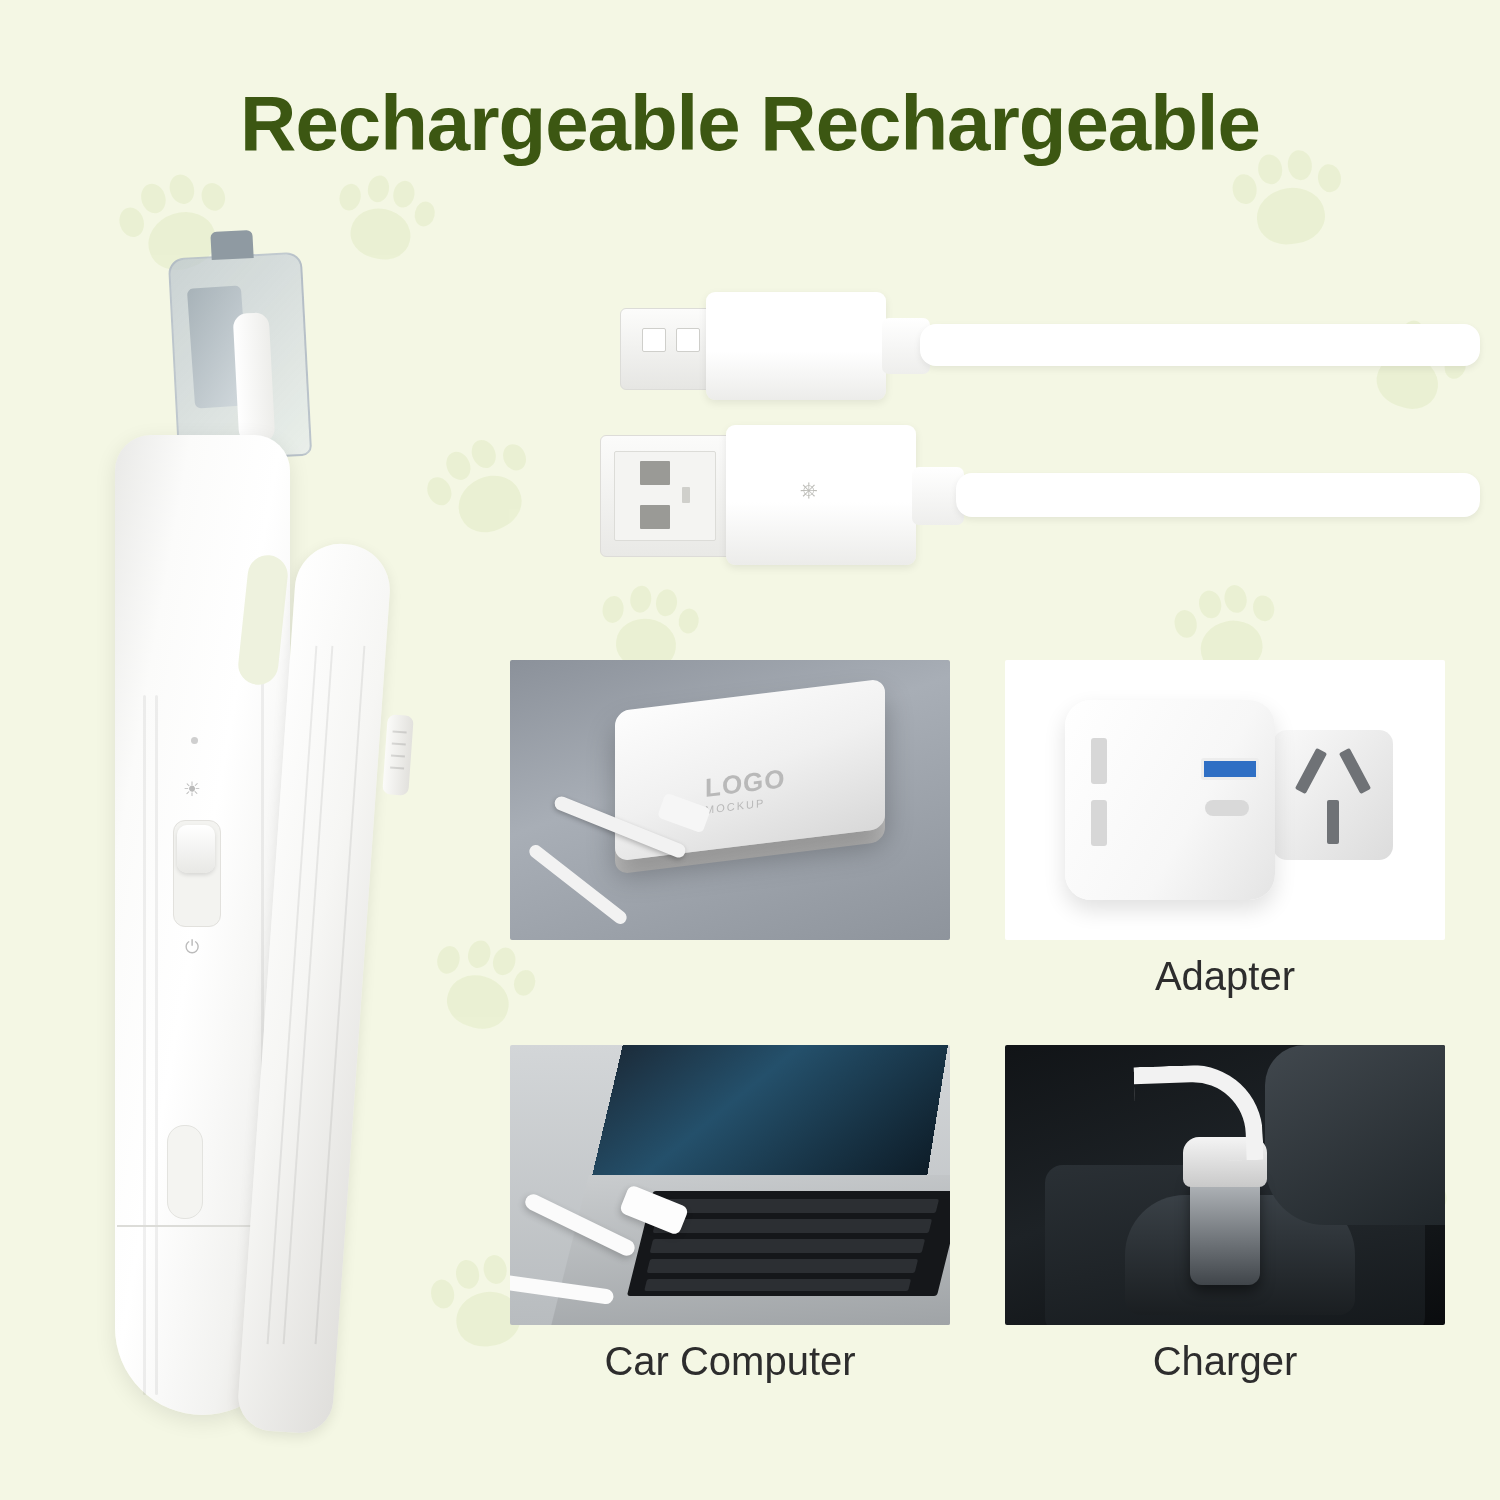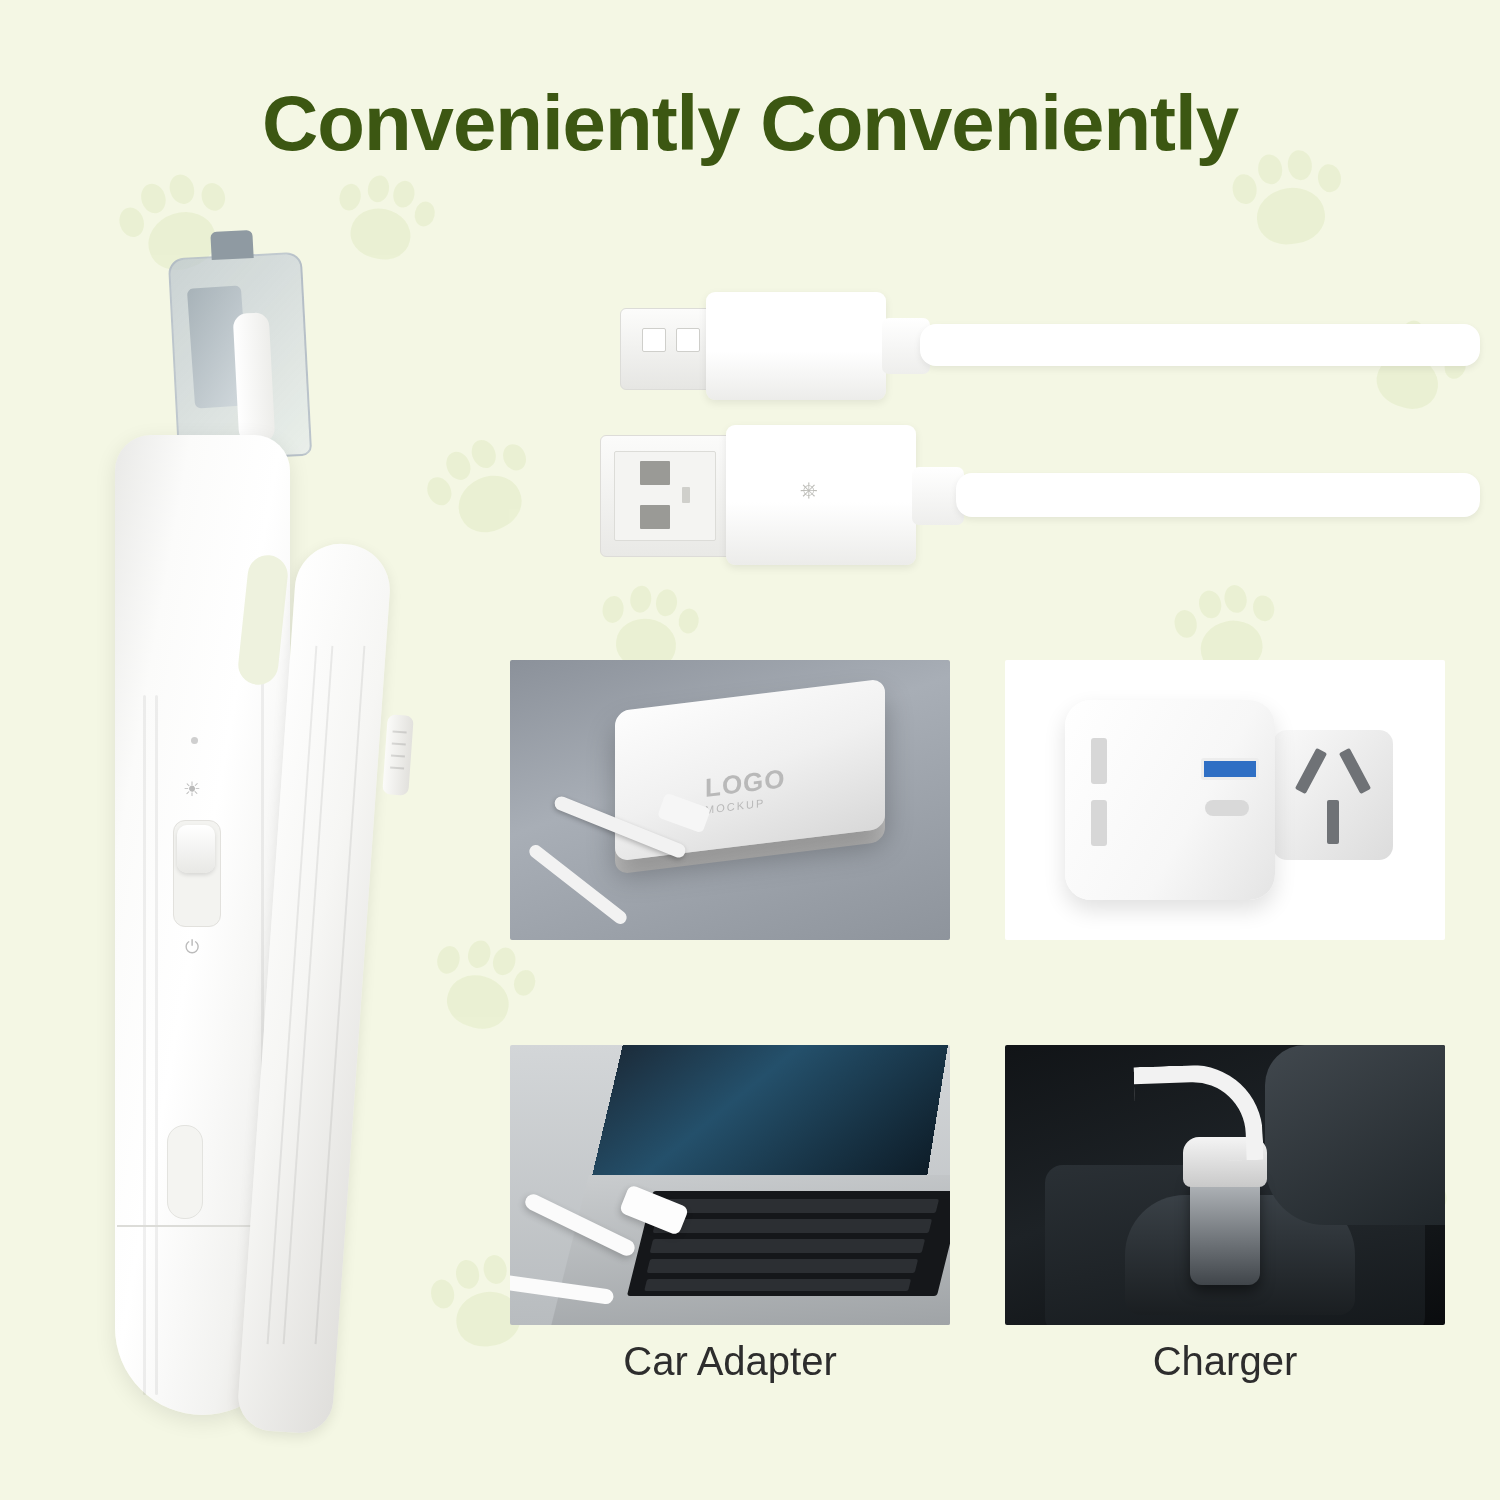--- a/index.html
+++ b/index.html
@@ -498,21 +498,21 @@
     <div class="pad" style="left:88px;top:19px;width:22px;height:27px;"></div>
   </div>
   <div class="paw" style="left:120px;top:1280px;width:100px;height:100px;transform:rotate(-20deg);">
     <div class="pad" style="left:21px;top:32px;width:57px;height:48px;border-radius:50% 50% 46% 46%;"></div>
     <div class="pad" style="left:4px;top:15px;width:20px;height:26px;"></div>
     <div class="pad" style="left:28px;top:2px;width:20px;height:26px;"></div>
     <div class="pad" style="left:53px;top:2px;width:20px;height:26px;"></div>
     <div class="pad" style="left:77px;top:17px;width:19px;height:24px;"></div>
   </div>
 
-  <div id="heading">Conveniently Conveniently</div>
+  <div id="heading">Rechargeable Rechargeable</div>
 
   <div id="clipper">
     <div class="head-clear"></div>
     <div class="head-inner"></div>
     <div class="head-cap"></div>
     <div class="head-post"></div>
 
     <div class="body-main"></div>
     <div class="body-ridge" style="left:48px;top:470px;height:700px;"></div>
     <div class="body-ridge" style="left:60px;top:470px;height:700px;"></div>
@@ -584,39 +584,40 @@
         <div class="ad-plug-au"></div>
         <div class="ad-pin" style="left:300px;top:88px;width:12px;height:46px;transform:rotate(28deg);"></div>
         <div class="ad-pin" style="left:344px;top:88px;width:12px;height:46px;transform:rotate(-28deg);"></div>
         <div class="ad-pin" style="left:322px;top:140px;width:12px;height:44px;"></div>
         <div class="ad-body"></div>
         <div class="ad-prong" style="left:86px;top:78px;width:16px;height:46px;"></div>
         <div class="ad-prong" style="left:86px;top:140px;width:16px;height:46px;"></div>
         <div class="ad-portA"></div>
         <div class="ad-portC"></div>
       </div>
+      <div class="caption">Adapter</div>
     </div>
 
     <div class="cell" style="left:0px;top:385px;">
       <div class="photo">
         <div class="lp-bg"></div>
         <div class="lp-screen"></div>
         <div class="lp-base"></div>
         <div class="lp-keys">
           <div class="lp-key" style="left:8px;top:8px;width:280px;height:14px;"></div>
           <div class="lp-key" style="left:10px;top:28px;width:276px;height:14px;"></div>
           <div class="lp-key" style="left:12px;top:48px;width:272px;height:14px;"></div>
           <div class="lp-key" style="left:14px;top:68px;width:268px;height:14px;"></div>
           <div class="lp-key" style="left:16px;top:88px;width:264px;height:12px;"></div>
         </div>
         <div class="lp-cable"></div>
         <div class="lp-cable2"></div>
         <div class="lp-plug"></div>
       </div>
-      <div class="caption">Car Adapter</div>
+      <div class="caption">Car Computer</div>
     </div>
 
     <div class="cell" style="left:495px;top:385px;">
       <div class="photo">
         <div class="cc-bg"></div>
         <div class="cc-panel"></div>
         <div class="cc-console"></div>
         <div class="cc-seat"></div>
         <div class="cc-socket"></div>
         <div class="cc-socket-top"></div>

